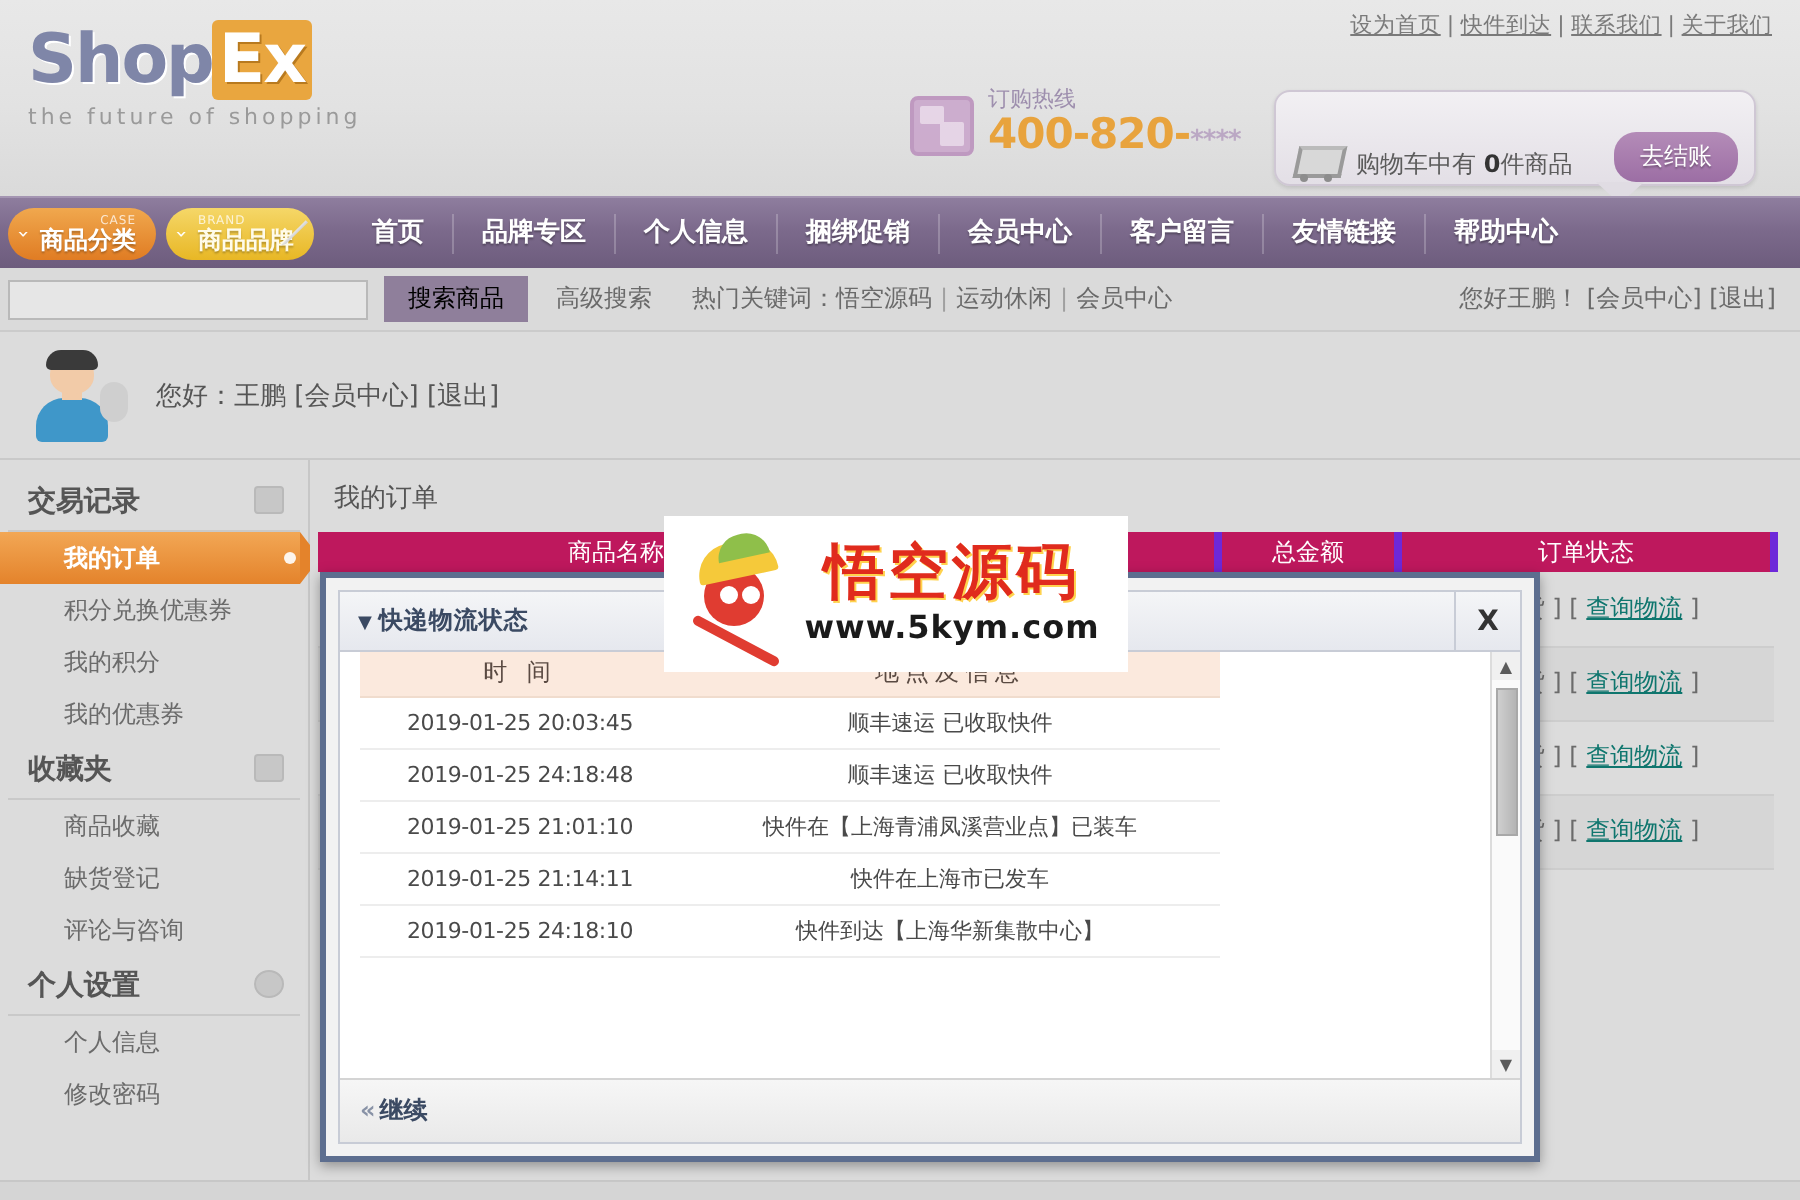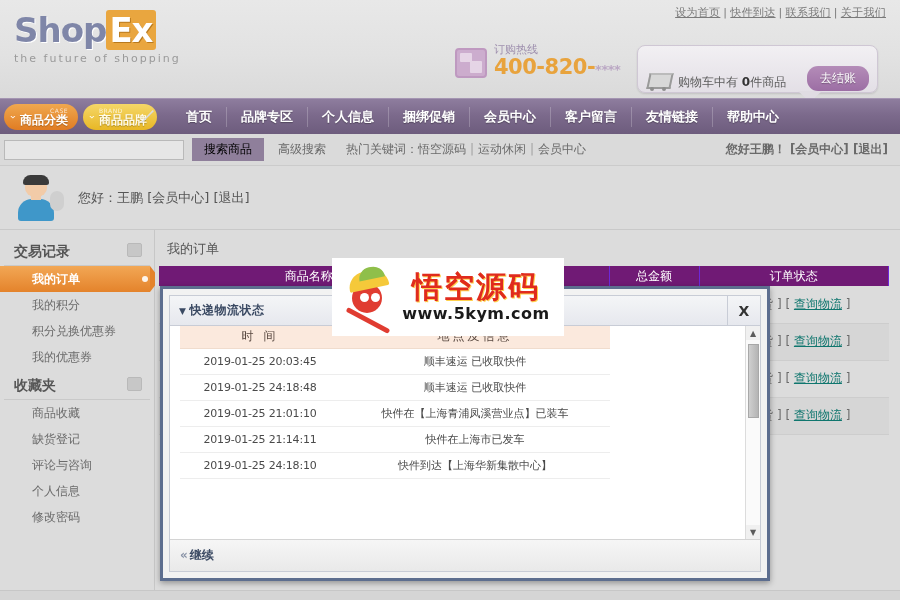--- a/index.html
+++ b/index.html
@@ -128,21 +128,21 @@
     font-size: 12px; padding: 0 4px; color: #444;
   }
   .search-btn {
     margin-left: 8px; background: #8f7f9b; color: #000000; border: none;
     font-size: 12px; padding: 3px 12px; cursor: pointer;
   }
   .adv { margin-left: 14px; font-size: 12px; color: #6a6a6a; cursor: pointer; }
   .hotkey { margin-left: 20px; font-size: 12px; color: #6a6a6a; }
   .hotkey a { color: #6a6a6a; text-decoration: none; cursor: pointer; }
   .hotkey .sep { color: #a0a0a0; margin: 0 4px; }
-  .greet-right { position: absolute; right: 12px; font-size: 12px; color: #6a6a6a; font-weight: bold; }
+  .greet-right { position: absolute; right: 12px; font-size: 12px; color: #6a6a6a; }
   .greet-right a { color: #6a6a6a; text-decoration: none; cursor: pointer; }
 
   
   .greetbar {
     height: 64px; background: #dcdcdc; display: flex; align-items: center;
     padding-left: 14px; border-bottom: 1px solid #c9c9c9;
   }
   .avatar {
     width: 46px; height: 46px; position: relative; margin-right: 18px;
   }
@@ -187,22 +187,22 @@
     content:""; position:absolute; right:2px; top:10px; width:6px; height:6px;
     border-radius:50%; background:#fff; opacity:.9;
   }
 
   .content { flex: 1; position: relative; background: #dcdcdc; }
   .page-title {
     font-size: 13px; color: #555; padding: 10px 0 8px 12px;
   }
   .order-table { width: 730px; margin-left: 4px; border-collapse: collapse; }
   .order-table th {
-    background: #701a75; color: #fff; font-size: 12px; font-weight: normal;
-    height: 20px; text-align: center; border-right: 1px solid #6d28d9;
+    background: #be185d; color: #fff; font-size: 12px; font-weight: normal;
+    height: 20px; text-align: center; border-right: 4px solid #6d28d9;
   }
   .order-table td {
     height: 37px; font-size: 12px; color: #6b6b6b; text-align: center;
     border-bottom: 1px solid #cdcdcd; background: #dcdcdc;
   }
   .order-table tr:nth-child(even) td { background: #d6d6d6; }
   .status-txt { color: #b6883c; }
   .status-txt a { color: #0f766e; text-decoration: underline; cursor: pointer; }
 
   
@@ -373,33 +373,37 @@
   </div>
 
   <div class="body">
 
     <div class="sidebar">
       <div class="sb-group-title">
         <span>交易记录</span>
         <span class="gico"></span>
       </div>
       <div class="sb-item active"><span>我的订单</span></div>
+      <div class="sb-item"><span>积分兑换优惠券</span></div>
       <div class="sb-item"><span>我的积分</span></div>
-      <div class="sb-item"><span>积分兑换优惠券</span></div>
       <div class="sb-item"><span>我的优惠券</span></div>
 
       <div class="sb-group-title">
         <span>收藏夹</span>
         <span class="gico"></span>
       </div>
       <div class="sb-item"><span>商品收藏</span></div>
       <div class="sb-item"><span>缺货登记</span></div>
 
       <div class="sb-item"><span>评论与咨询</span></div>
 
+      <div class="sb-group-title">
+        <span>个人设置</span>
+        <span class="gico round"></span>
+      </div>
       <div class="sb-item"><span>个人信息</span></div>
       <div class="sb-item"><span>修改密码</span></div>
     </div>
 
     <div class="content">
       <div class="page-title">我的订单</div>
 
       <table class="order-table">
         <thead>
           <tr>

